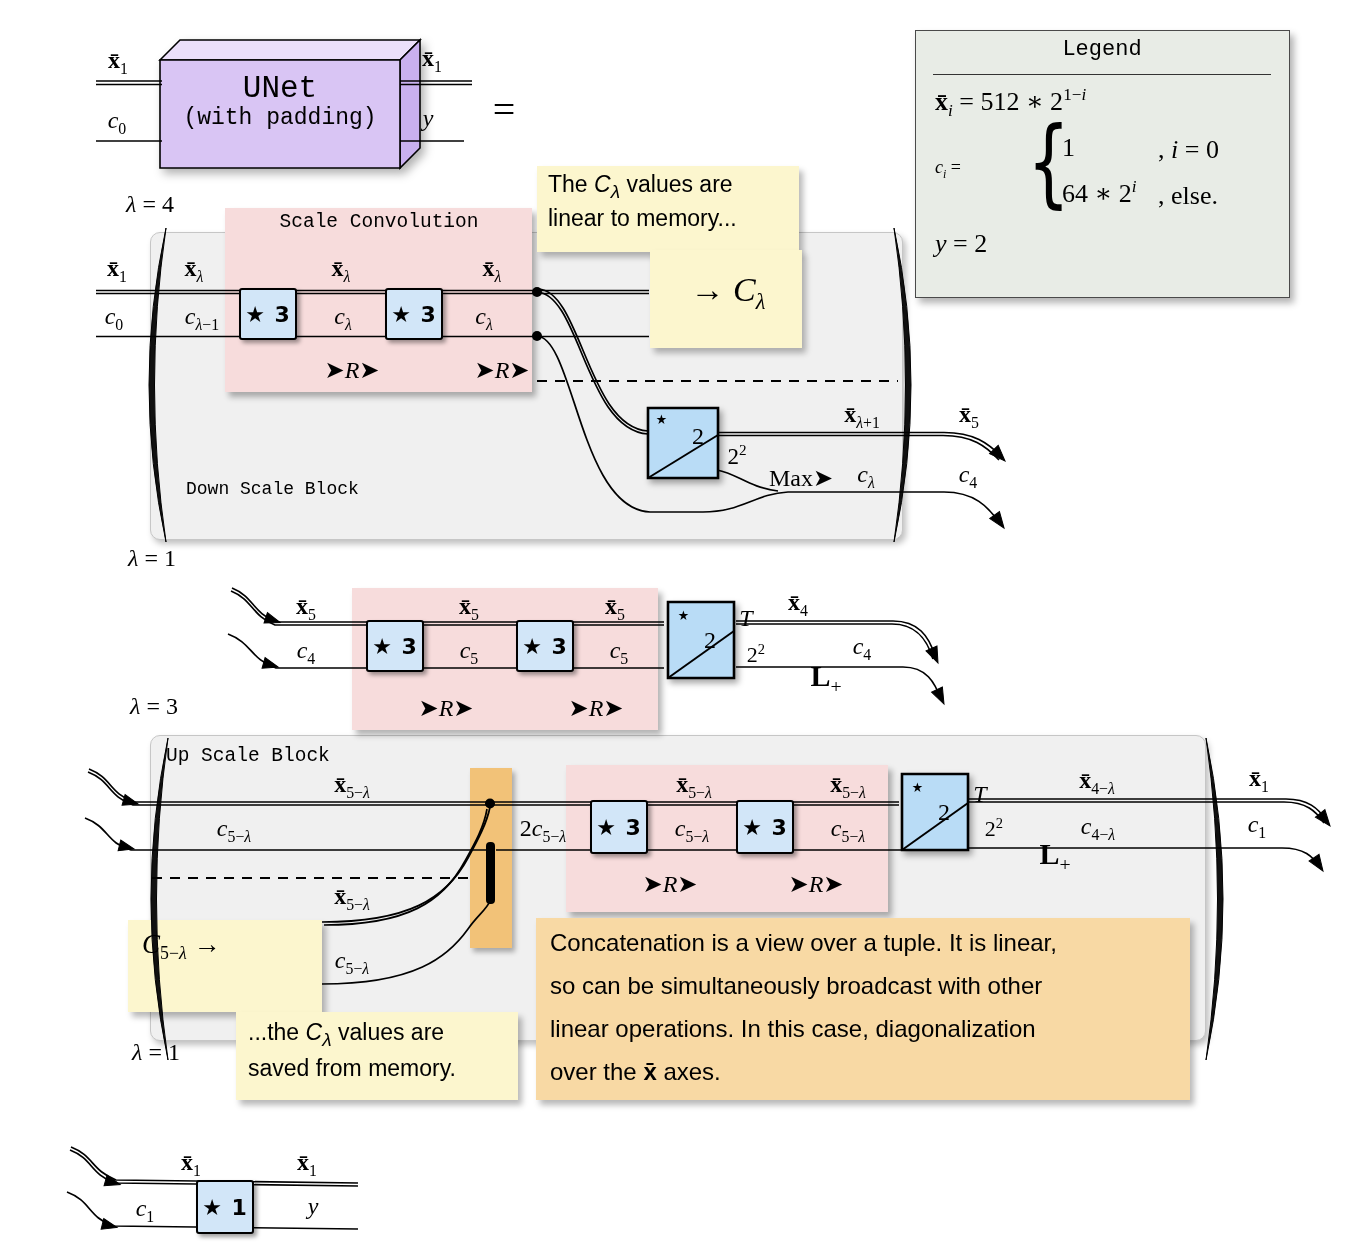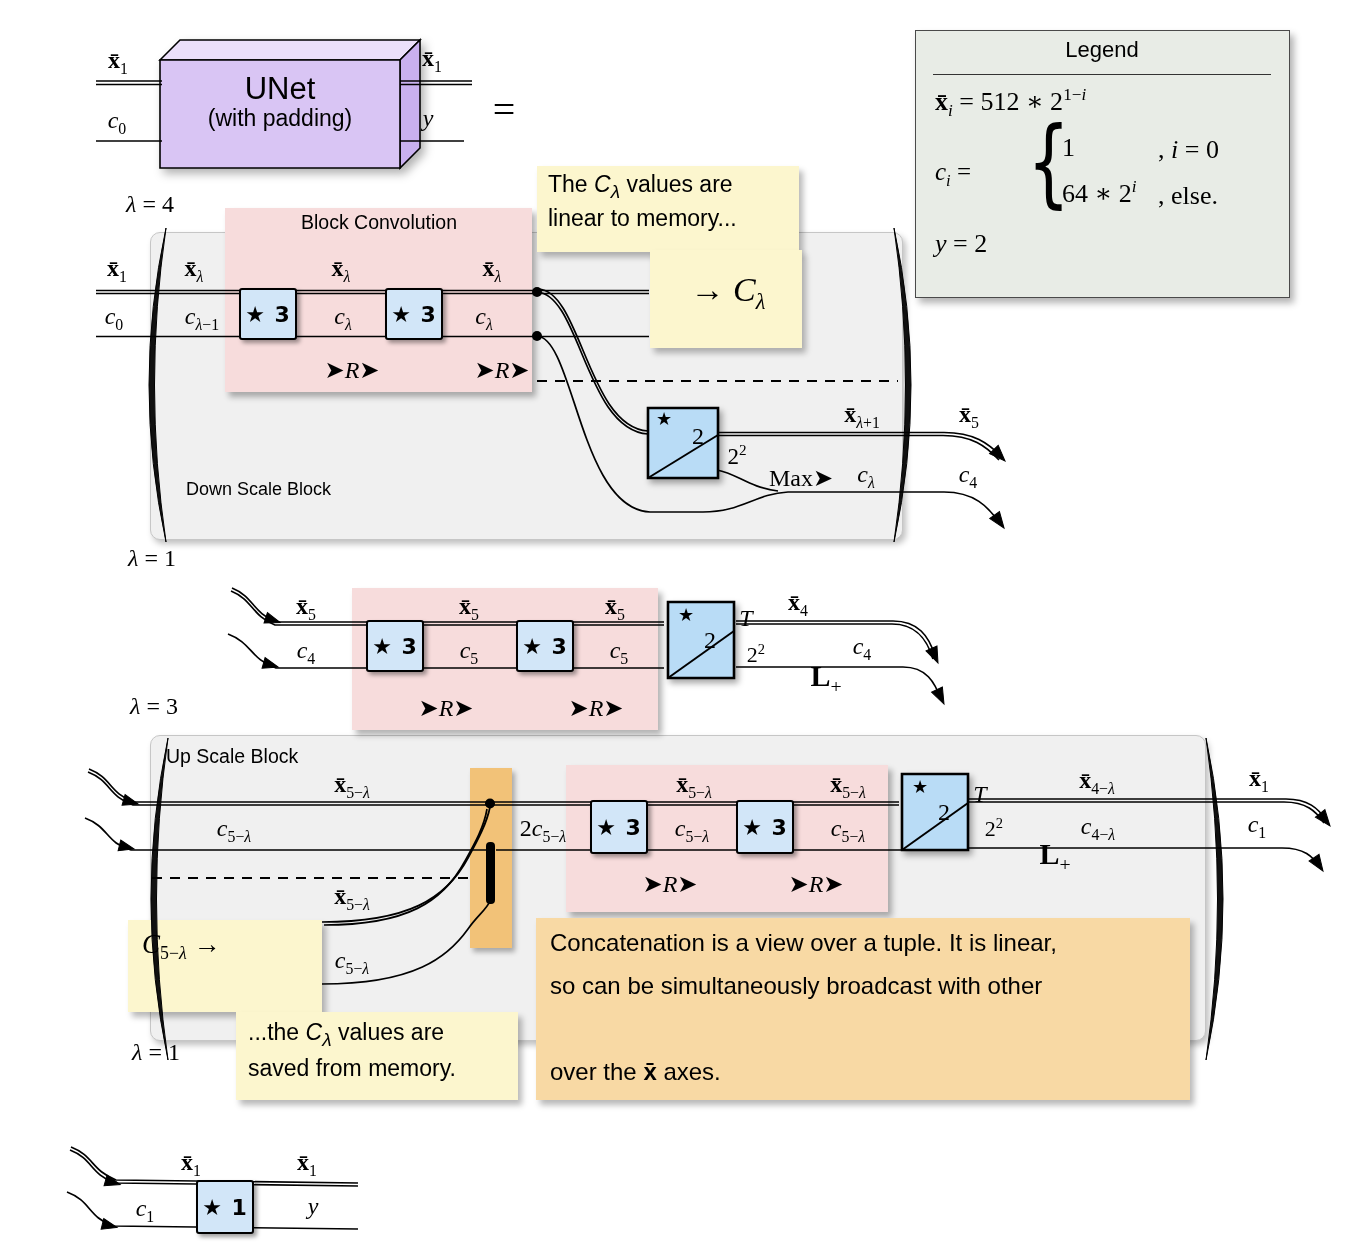--- a/index.html
+++ b/index.html
@@ -3,21 +3,21 @@
 <meta charset="utf-8">
 <style>
   *{box-sizing:border-box}
   body{margin:0;background:#fff}
   #stage{position:relative;width:1366px;height:1260px;background:#fff;overflow:hidden;
          font-family:"Liberation Serif","DejaVu Serif",serif;color:#000}
   .lbl{position:absolute;font-family:"Liberation Serif","DejaVu Serif",serif;font-size:24px;
        color:#000;white-space:nowrap;z-index:5;line-height:1.08}
   .lbl sub,.lbl sup{font-size:66%}
   .cx{transform:translateX(-50%)}
-  .sans{font-family:Liberation Sans, sans-serif}
+  .sans{font-family:Liberation Mono, monospace}
   .block{position:absolute;background:var(--c-gray,#f0f0f0);border:1px solid #c6c6c6;border-radius:10px;
          box-shadow:3px 4px 6px rgba(0,0,0,.25);z-index:1}
   .pink{position:absolute;background:var(--c-pink,#f7dcdc);box-shadow:4px 5px 6px rgba(0,0,0,.30);z-index:2}
   .note-y{position:absolute;background:var(--c-yellow,#fcf6ce);box-shadow:4px 5px 6px rgba(0,0,0,.28);z-index:2}
   .note-o{position:absolute;background:var(--c-orange_note,#f8d9a4);box-shadow:4px 5px 6px rgba(0,0,0,.28);z-index:2}
   .concat{position:absolute;background:var(--c-orange_concat,#f2c278);box-shadow:3px 4px 5px rgba(0,0,0,.3);z-index:2}
   .legend{position:absolute;background:var(--c-legend,#e8ece6);border:1.5px solid #4a4a4a;
           box-shadow:4px 5px 7px rgba(0,0,0,.3);z-index:2}
   .conv{position:absolute;background:var(--c-blue,#d2e6f8);border:2.5px solid #000;border-radius:3px;
         display:flex;align-items:center;justify-content:center;
@@ -184,32 +184,32 @@
   <div class="lbl cx" style="left:118px;top:48px"><b>x̄</b><sub>1</sub></div>
   <div class="lbl cx" style="left:117px;top:108px"><i>c</i><sub>0</sub></div>
   <div class="lbl cx sans" style="left:280px;top:72px;font-size:31px">UNet</div>
   <div class="lbl cx sans" style="left:280px;top:106px;font-size:23px">(with padding)</div>
   <div class="lbl cx" style="left:432px;top:46px"><b>x̄</b><sub>1</sub></div>
   <div class="lbl cx" style="left:428px;top:106px"><i>y</i></div>
   <div class="lbl cx" style="left:504px;top:88px;font-size:40px">=</div>
 
   <div class="lbl cx sans" style="left:1102px;top:38px;font-size:22px">Legend</div>
   <div class="lbl" style="left:935px;top:86px;font-size:26px"><b>x̄</b><sub><i>i</i></sub> = 512 ∗ 2<sup>1−<i>i</i></sup></div>
-  <div class="lbl" style="left:935px;top:158px;font-size:25px"><i>c</i><sub><i>i</i></sub> =</div>
+  <div class="lbl" style="left:935px;top:158px;font-size:18px"><i>c</i><sub><i>i</i></sub> =</div>
   <div class="brace" style="left:1018px;top:118px">{</div>
   <div class="lbl" style="left:1062px;top:134px;font-size:26px">1</div>
   <div class="lbl" style="left:1158px;top:136px;font-size:26px">, <i>i</i> = 0</div>
   <div class="lbl" style="left:1062px;top:178px;font-size:26px">64 ∗ 2<sup><i>i</i></sup></div>
   <div class="lbl" style="left:1158px;top:182px;font-size:26px">, else.</div>
   <div class="lbl" style="left:935px;top:230px;font-size:26px"><i>y</i> = 2</div>
 
   <div class="lbl cx" style="left:150px;top:192px"><i>λ</i> = 4</div>
   <div class="lbl cx" style="left:152px;top:546px"><i>λ</i> = 1</div>
   <div class="lbl sans" style="left:186px;top:480px;font-size:18px">Down Scale Block</div>
-  <div class="lbl cx sans" style="left:379px;top:212px;font-size:19.5px">Block Convolution</div>
+  <div class="lbl cx sans" style="left:379px;top:212px;font-size:19.5px">Scale Convolution</div>
   <div class="lbl cx" style="left:117px;top:256px"><b>x̄</b><sub>1</sub></div>
   <div class="lbl cx" style="left:114px;top:304px"><i>c</i><sub>0</sub></div>
   <div class="lbl cx" style="left:194px;top:256px"><b>x̄</b><sub><i>λ</i></sub></div>
   <div class="lbl cx" style="left:202px;top:304px"><i>c</i><sub><i>λ</i>−1</sub></div>
   <div class="lbl cx" style="left:341px;top:256px"><b>x̄</b><sub><i>λ</i></sub></div>
   <div class="lbl cx" style="left:343px;top:304px"><i>c</i><sub><i>λ</i></sub></div>
   <div class="lbl cx" style="left:492px;top:256px"><b>x̄</b><sub><i>λ</i></sub></div>
   <div class="lbl cx" style="left:484px;top:304px"><i>c</i><sub><i>λ</i></sub></div>
   <div class="lbl cx" style="left:352px;top:358px">➤<i>R</i>➤</div>
   <div class="lbl cx" style="left:502px;top:358px">➤<i>R</i>➤</div>
@@ -265,20 +265,21 @@
   <div class="lbl cx" style="left:1098px;top:814px"><i>c</i><sub>4−<i>λ</i></sub></div>
   <div class="lbl cx" style="left:1259px;top:766px"><b>x̄</b><sub>1</sub></div>
   <div class="lbl cx" style="left:1257px;top:812px"><i>c</i><sub>1</sub></div>
 
   <div class="lbl" style="left:142px;top:930px;font-size:27px"><i>C</i><sub>5−<i>λ</i></sub> →</div>
   <div class="note-text" style="left:248px;top:1020px">...the <i>C</i><sub><i>λ</i></sub> values are</div>
   <div class="note-text" style="left:248px;top:1056px">saved from memory.</div>
 
   <div class="note-text" style="left:550px;top:930px;font-size:24px">Concatenation is a view over a tuple. It is linear,</div>
   <div class="note-text" style="left:550px;top:973px;font-size:24px">so can be simultaneously broadcast with other</div>
+  <div class="note-text" style="left:550px;top:1016px;font-size:24px">linear operations. In this case, diagonalization</div>
   <div class="note-text" style="left:550px;top:1059px;font-size:24px">over the <b>x̄</b> axes.</div>
 
   <div class="lbl cx" style="left:191px;top:1150px"><b>x̄</b><sub>1</sub></div>
   <div class="lbl cx" style="left:145px;top:1196px"><i>c</i><sub>1</sub></div>
   <div class="lbl cx" style="left:307px;top:1150px"><b>x̄</b><sub>1</sub></div>
   <div class="lbl cx" style="left:313px;top:1194px"><i>y</i></div>
 
 </div>
 
 </body></html>

